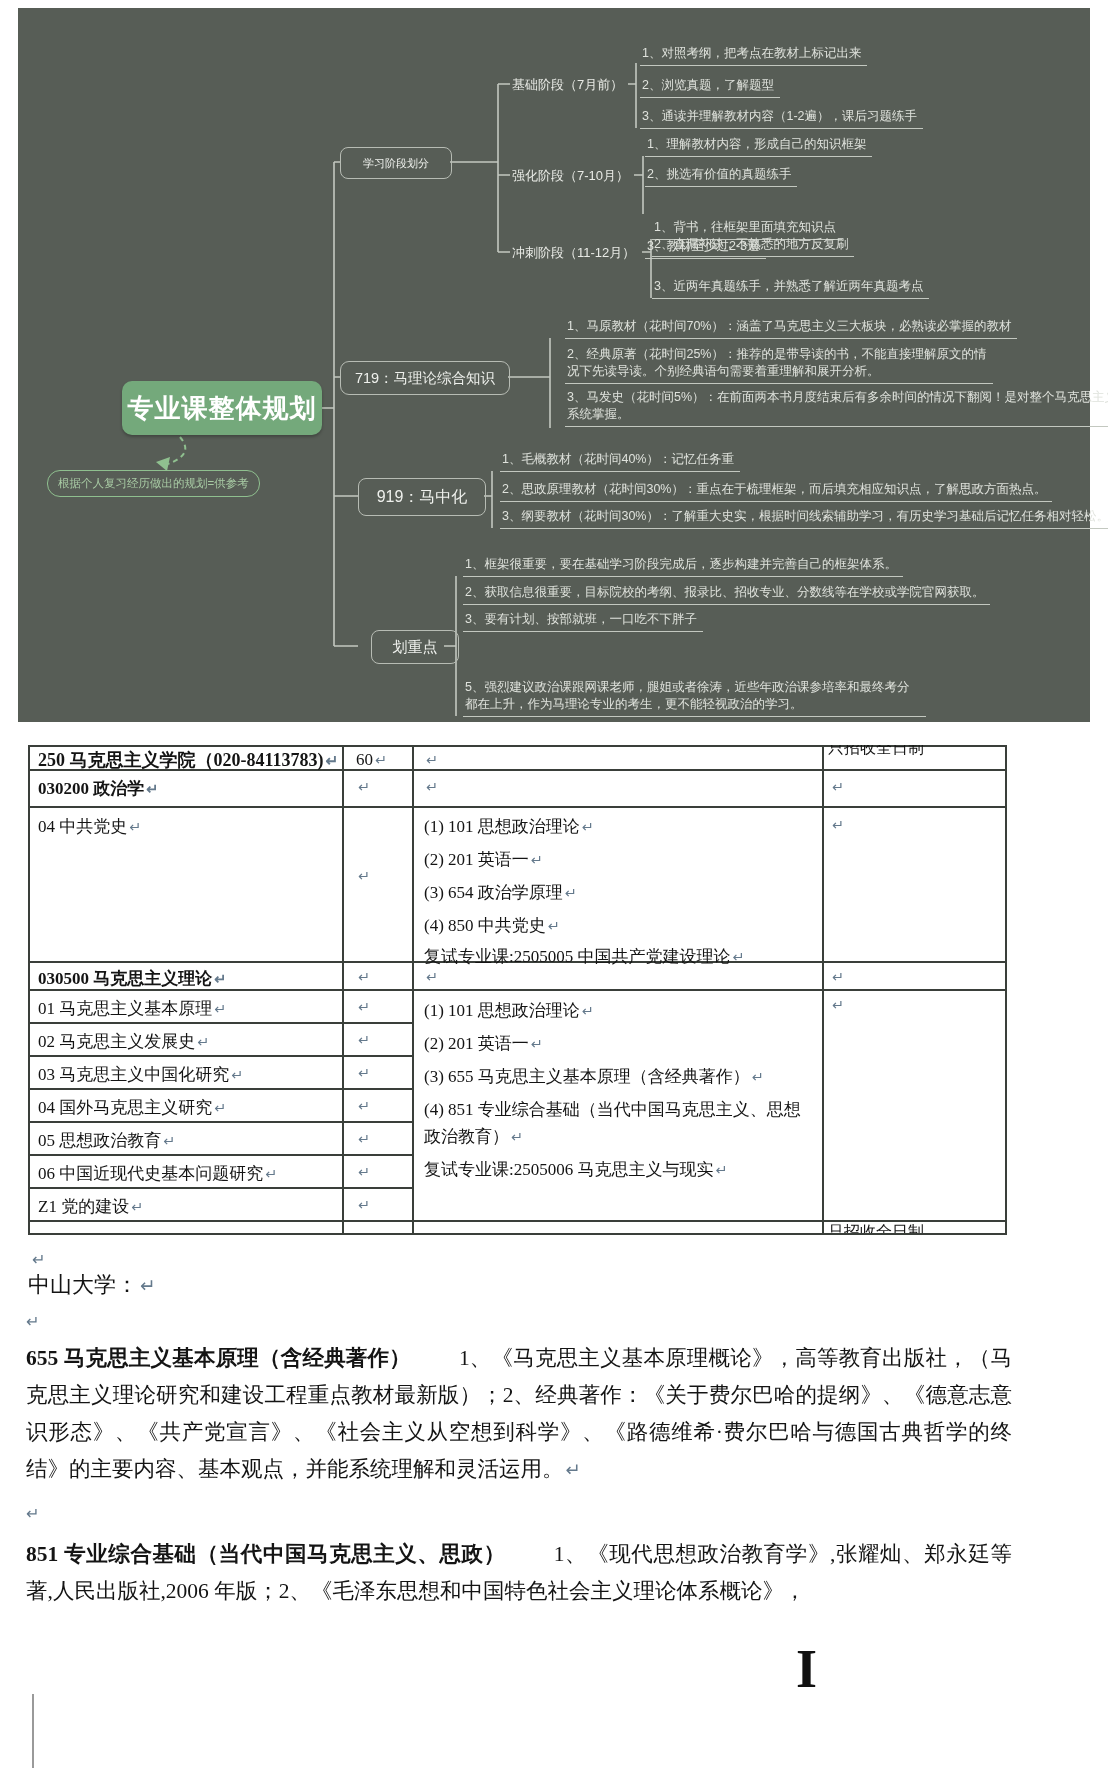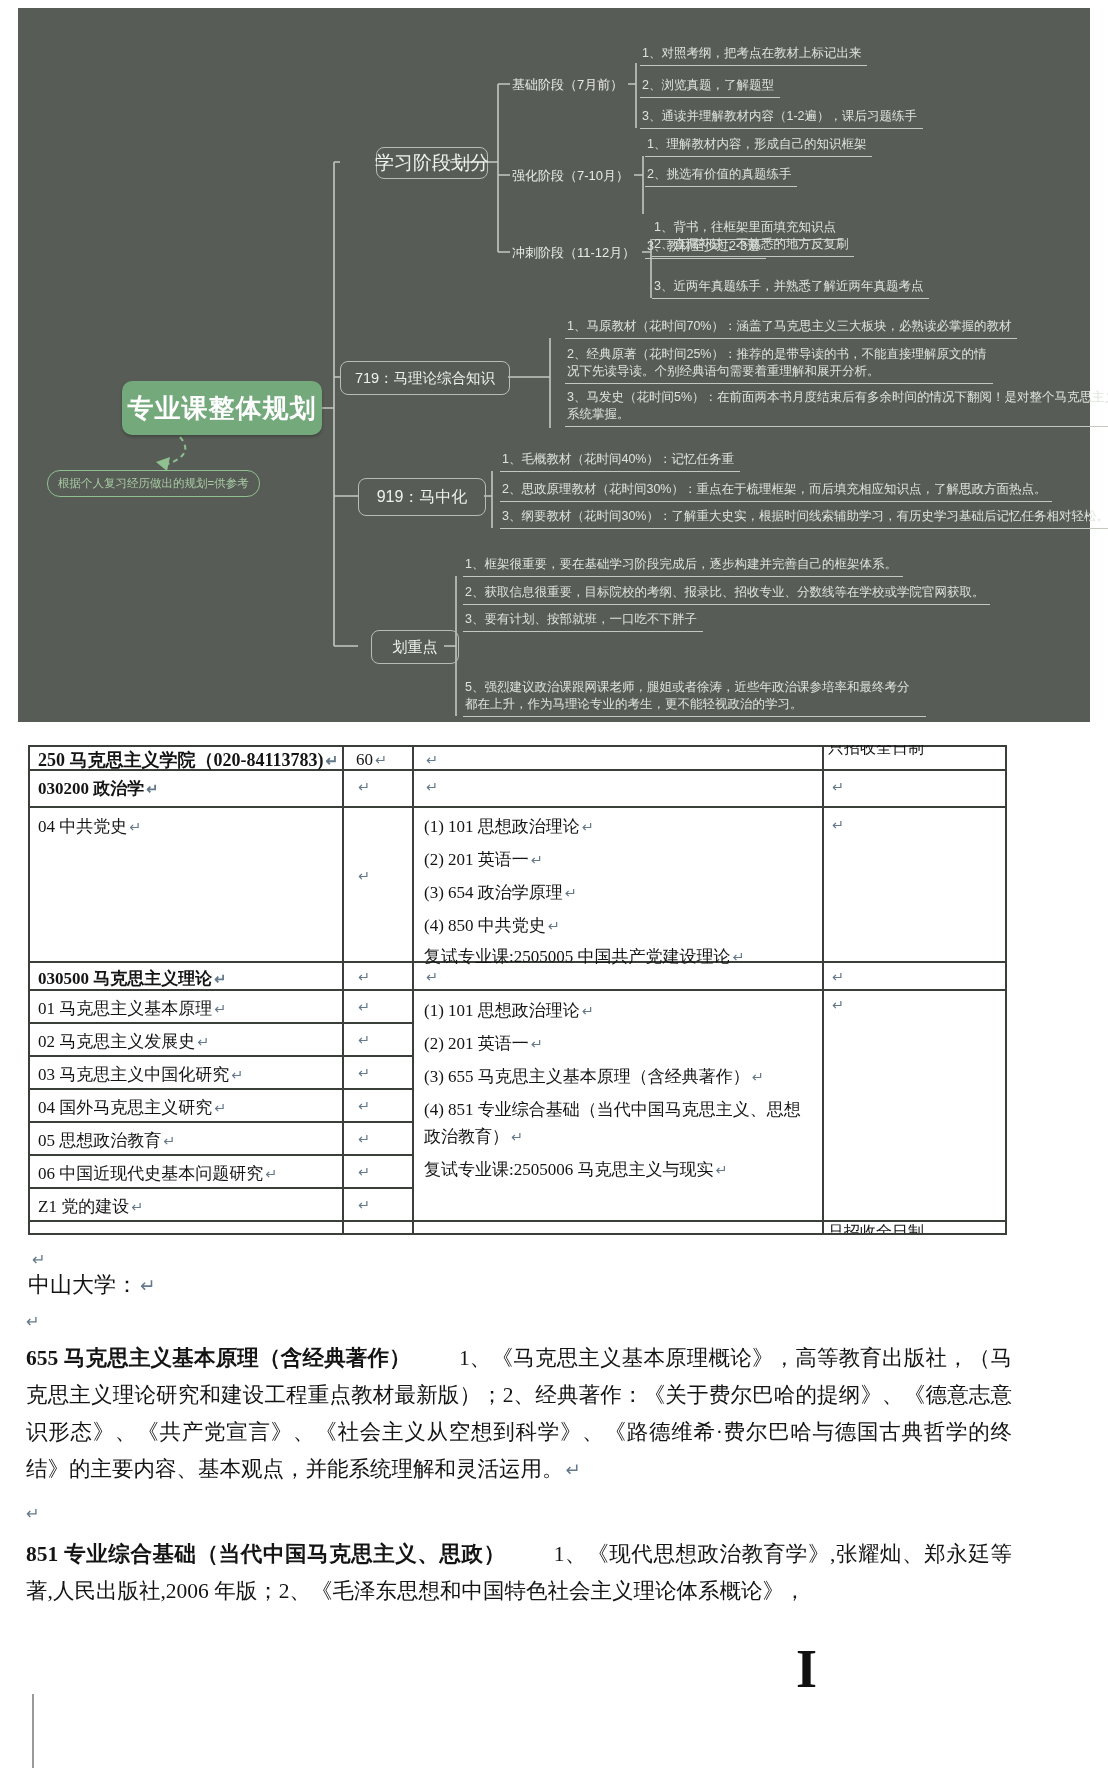--- a/index.html
+++ b/index.html
@@ -53,24 +53,24 @@
     <polygon points="170,457 167,471 156,462" fill="#8fc08f"></polygon>
   </svg>
 
   <div class="abs root" style="left:122px;top:381px;width:200px;height:54px;">
     <span>专业课整体规划</span>
   </div>
   <div class="abs note" style="left:47px;top:470px;border-radius:13px;">
     <span>根据个人复习经历做出的规划=供参考</span>
   </div>
 
-  <div class="abs bbox" style="left:340px;top:147px;width:110px;height:30px;font-size:19px;margin-left:36px;">
+  <div class="abs bbox" style="left:340px;top:147px;width:110px;height:30px;font-size:11px;">
     <span>学习阶段划分</span>
   </div>
-  <div class="abs bbox" style="left:340px;top:361px;width:168px;height:32px;font-size:14.5px;">
+  <div class="abs bbox" style="left:340px;top:361px;width:168px;height:32px;font-size:14.5px;border-radius:9px;">
     <span>719：马理论综合知识</span>
   </div>
   <div class="abs bbox" style="left:358px;top:478px;width:126px;height:36px;font-size:16px;">
     <span>919：马中化</span>
   </div>
   <div class="abs bbox" style="left:358px;top:630px;width:86px;height:32px;font-size:15px;margin-left:13px;">
     <span>划重点</span>
   </div>
 
   <div class="abs stage" style="left:512px;top:76px;">基础阶段（7月前）</div>

